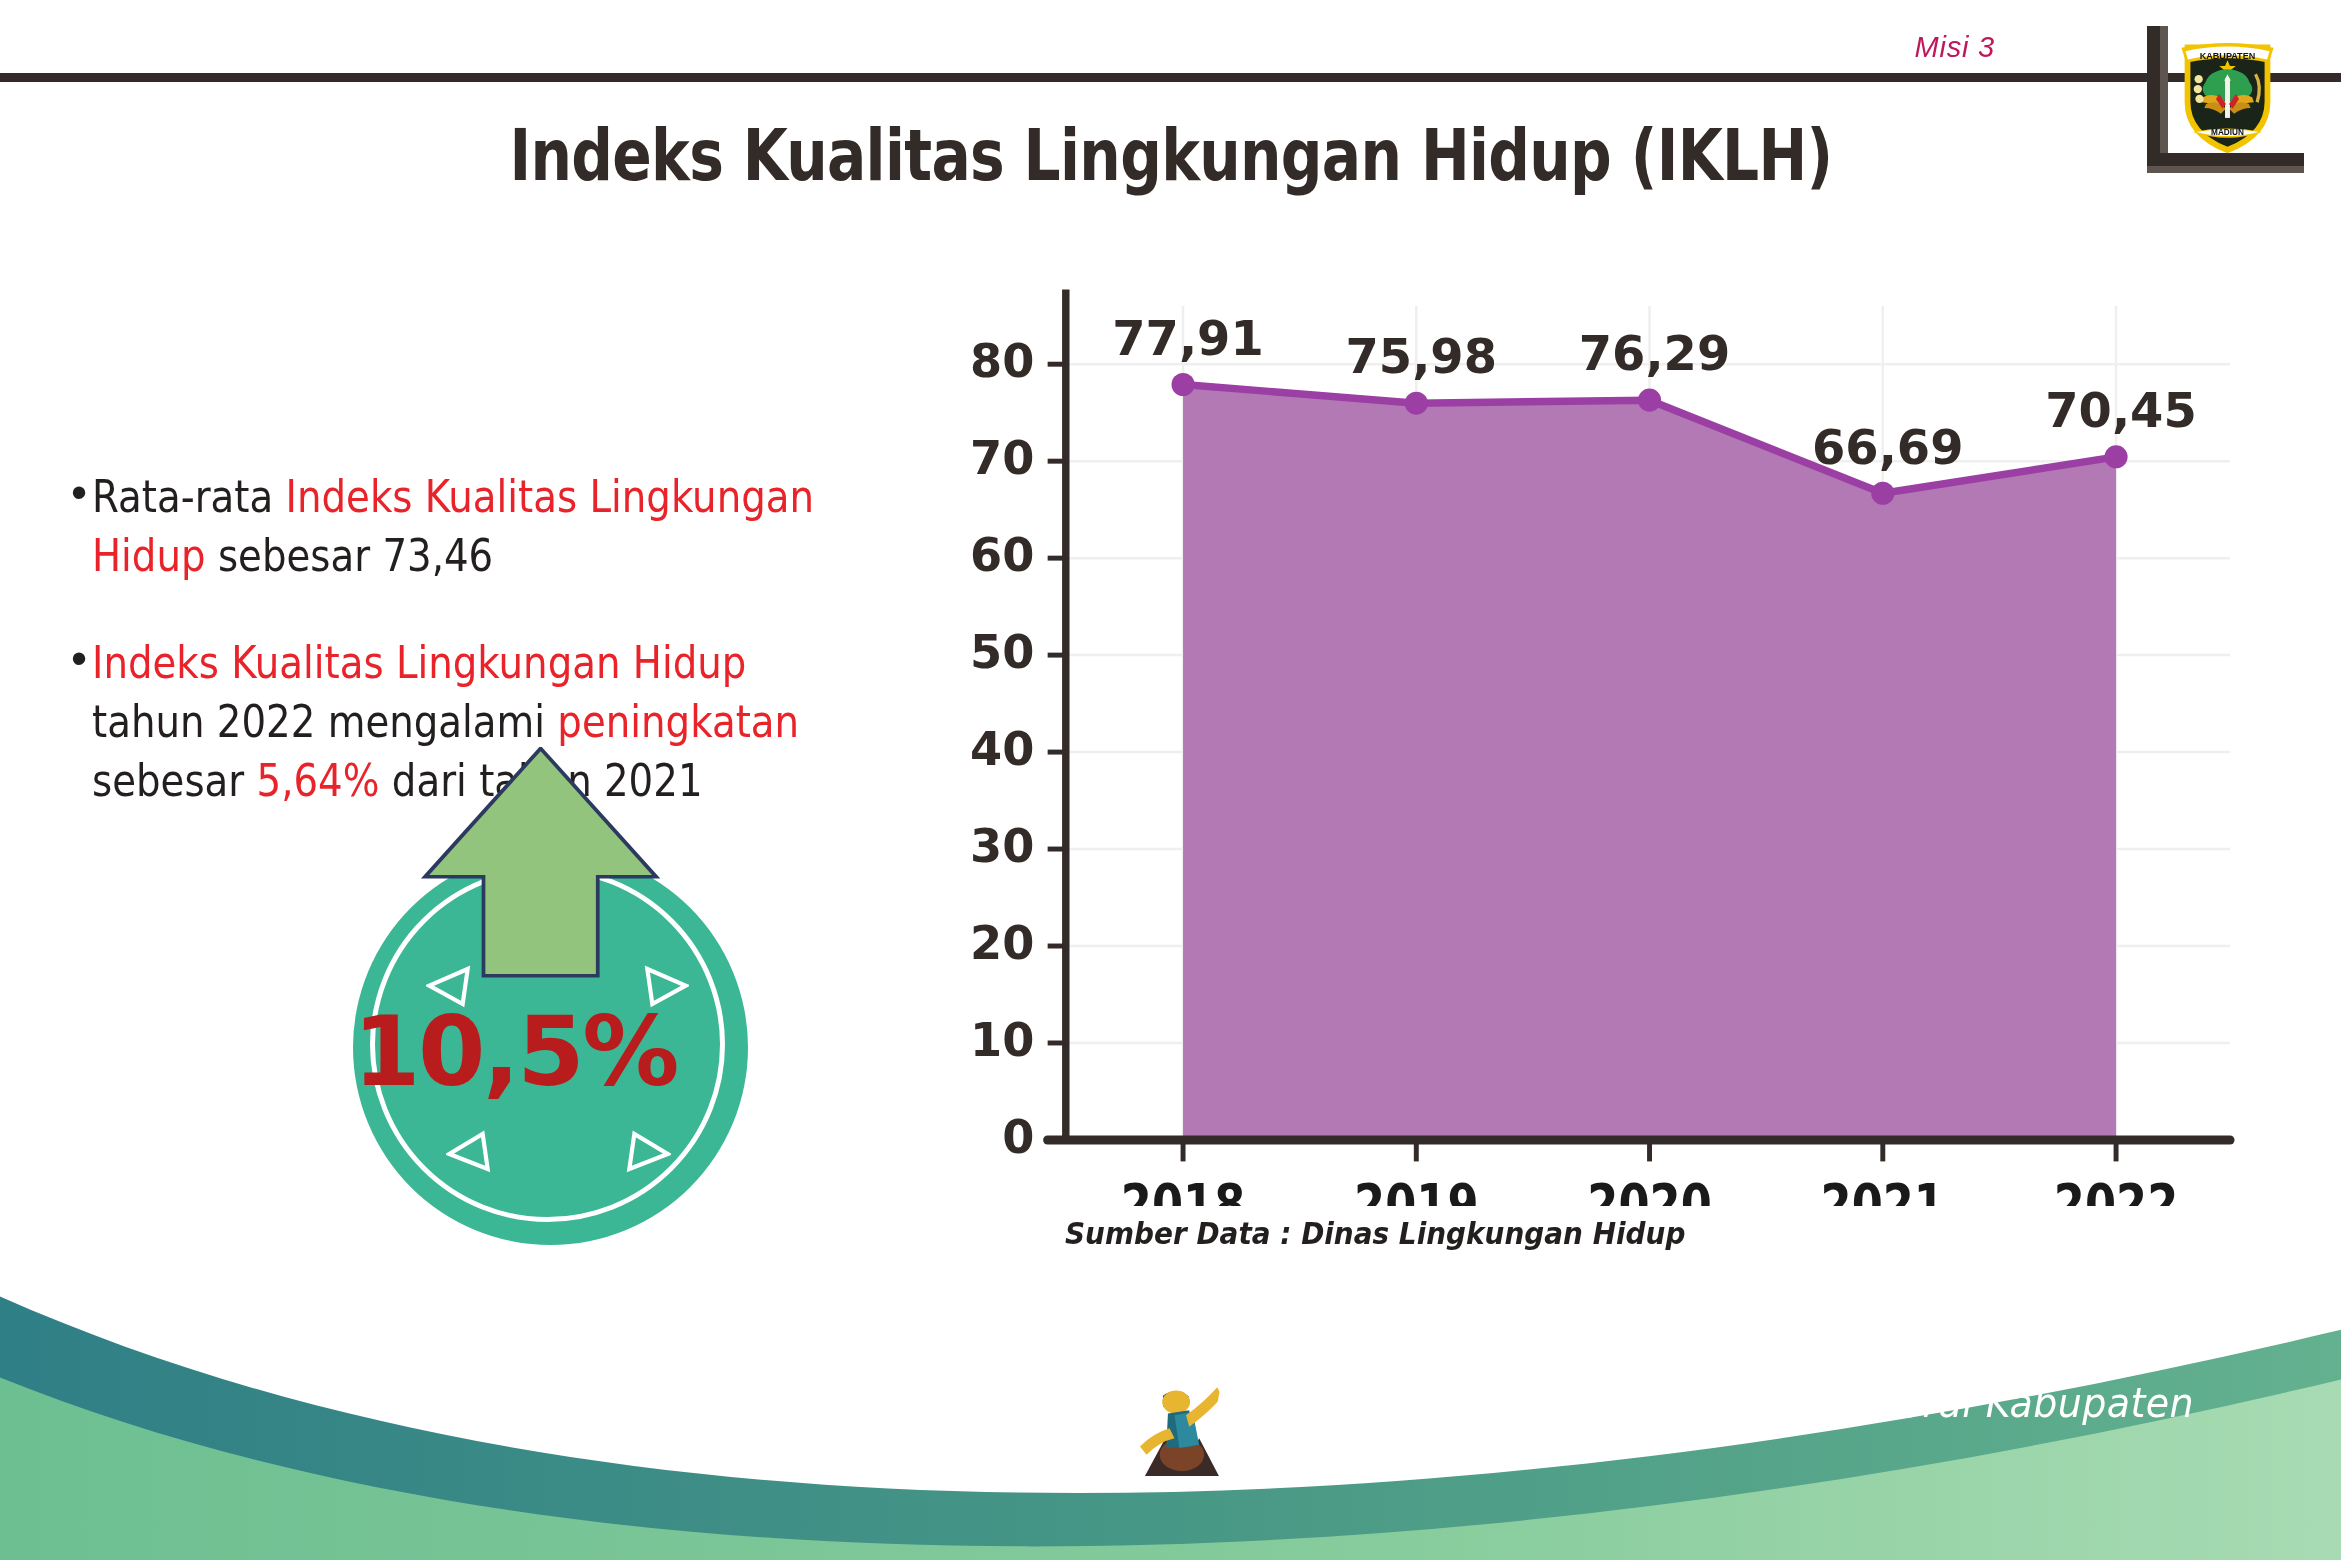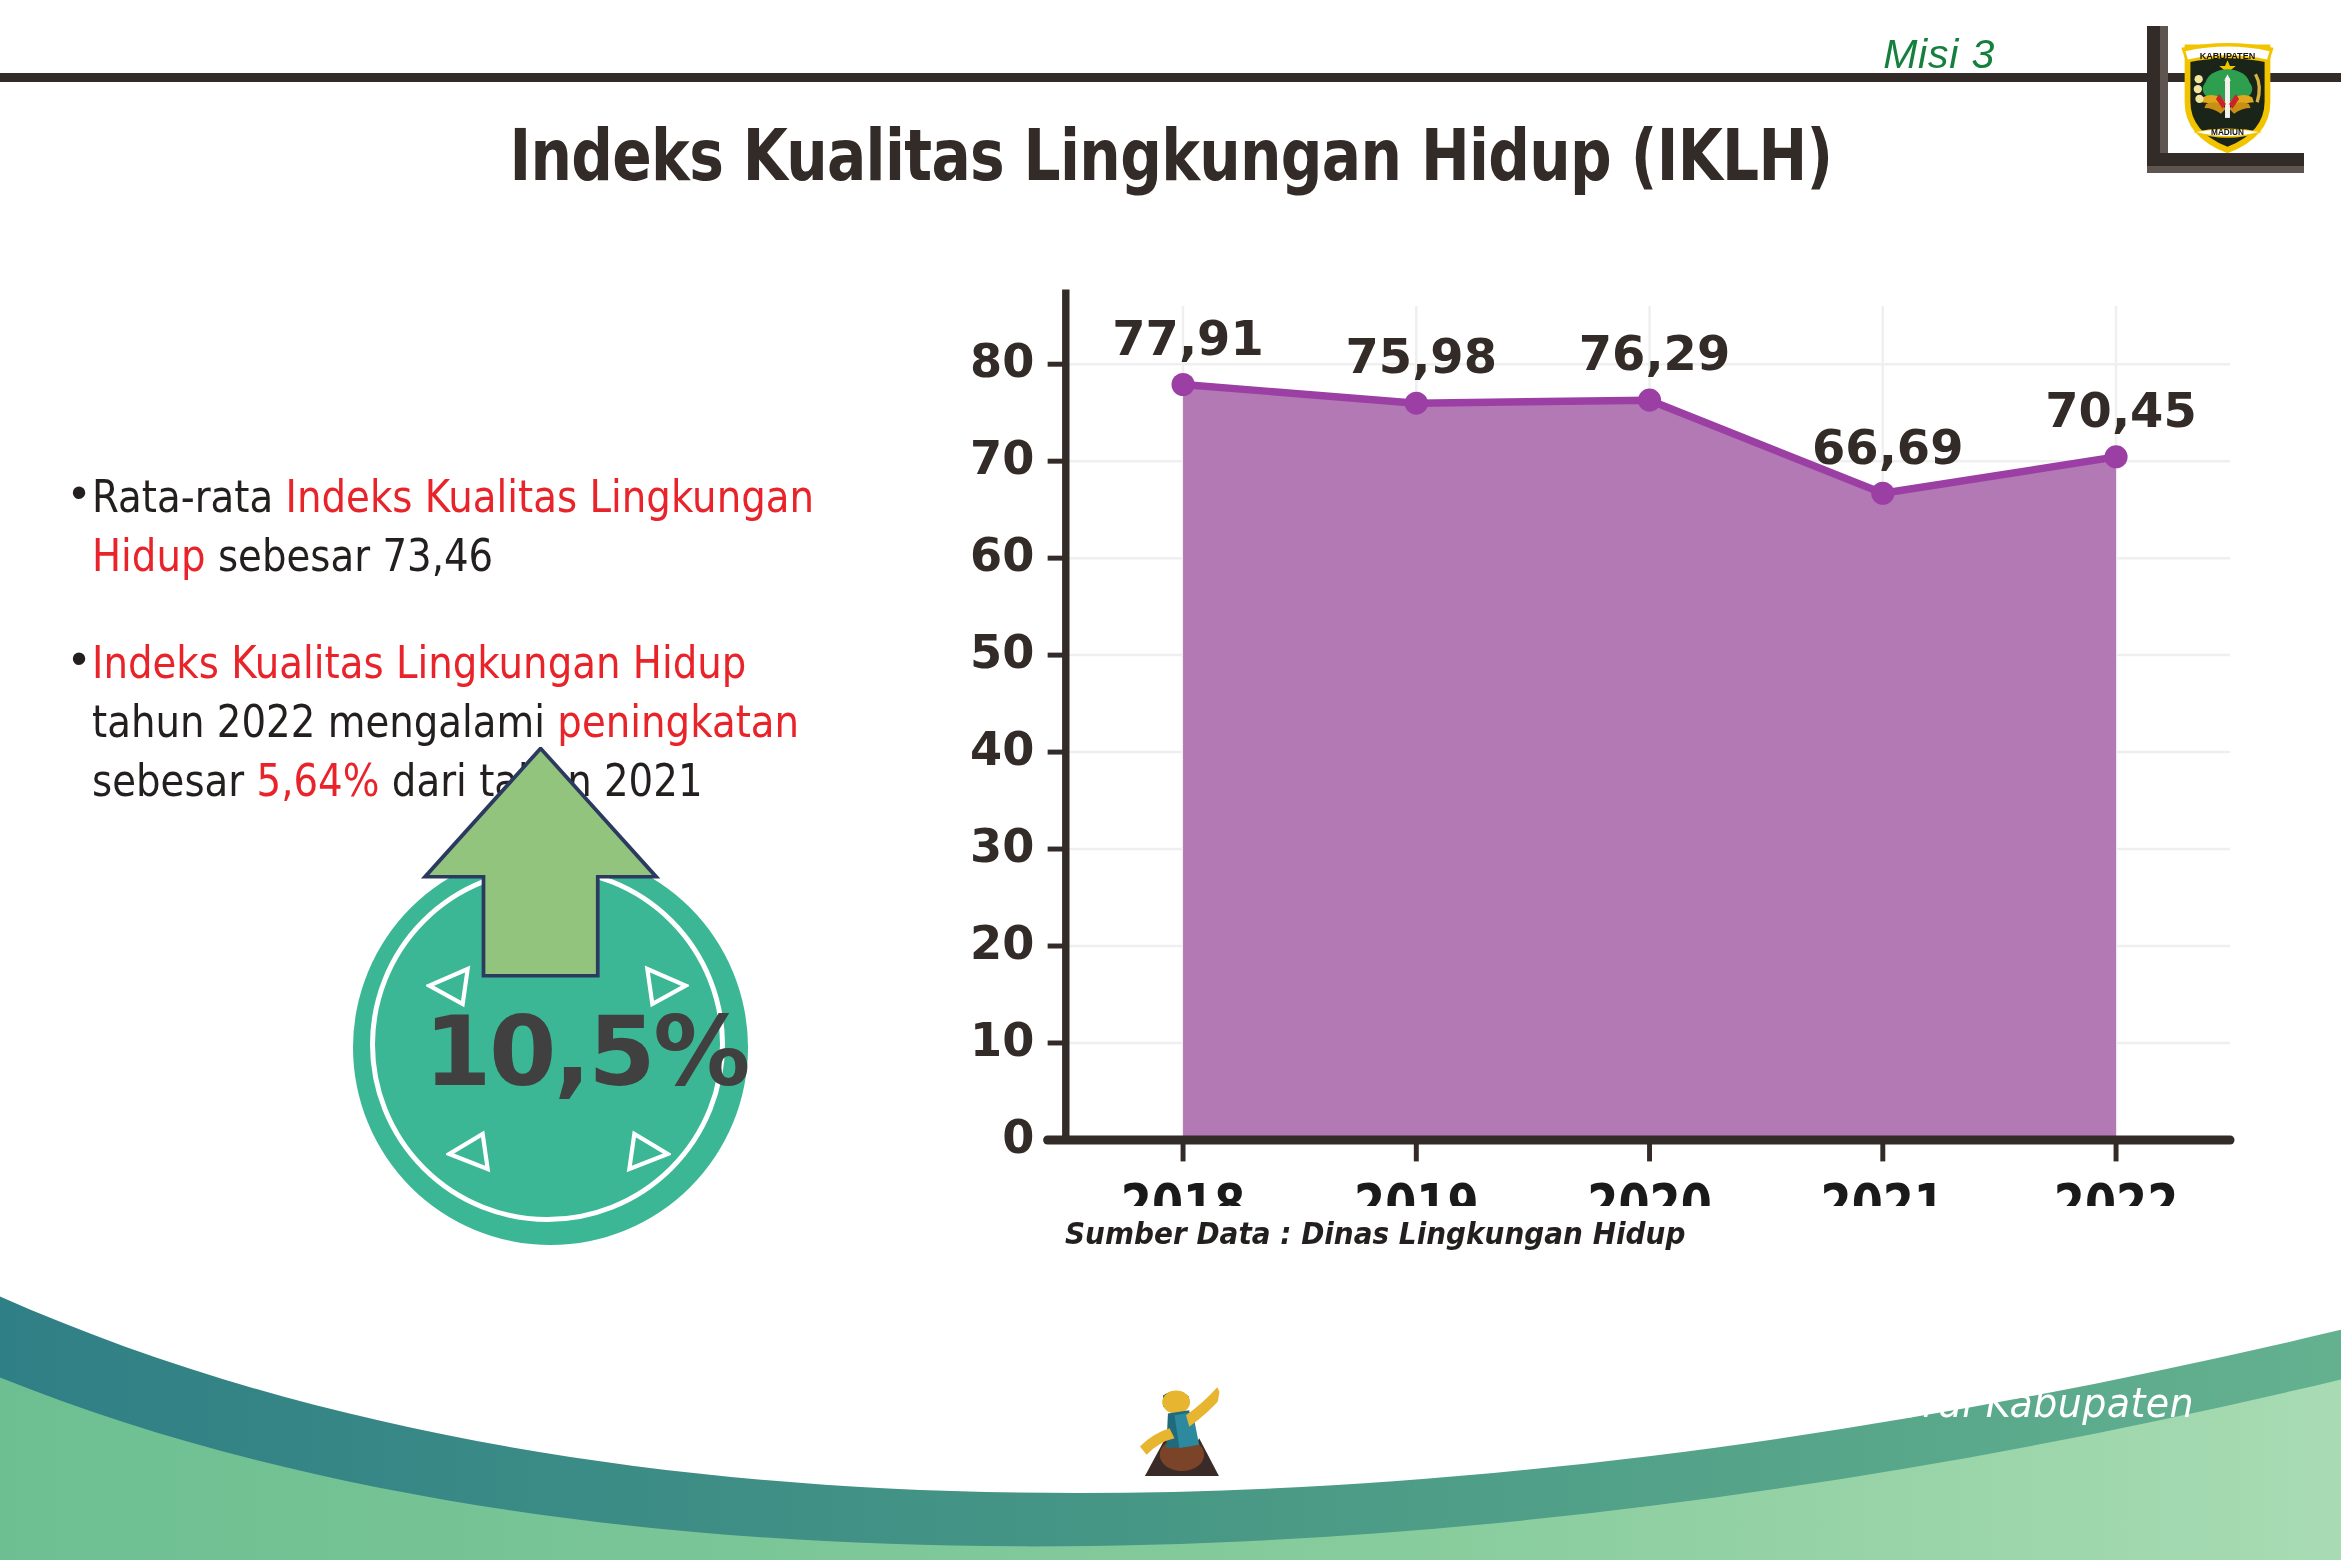--- a/index.html
+++ b/index.html
@@ -3,21 +3,21 @@
 <meta charset="utf-8">
 <style>
   html,body{margin:0;padding:0;background:#fff;}
   body{width:2342px;height:1561px;position:relative;overflow:hidden;
        font-family:"Liberation Sans",sans-serif;}
 
   
   .header-rule{position:absolute;left:0;top:73px;width:2342px;height:9px;
                background:#332b28;}
   .misi-label{position:absolute;right:347px;top:31px;font-style:italic;
-              font-size:41px;color:#15803d;font-family:"Liberation Sans",sans-serif;
+              font-size:29px;color:#be185d;font-family:"Liberation Sans",sans-serif;
               letter-spacing:0.8px;}
 
   
   .logo-bracket{position:absolute;left:2147px;top:26px;width:195px;height:140px;}
   .bracket-v{position:absolute;left:0;top:0;width:13.2px;height:140px;background:#332b28;}
   .bracket-v:after{content:"";position:absolute;left:13.2px;top:0;width:7.4px;height:140px;
                    background:#5e5551;}
   .bracket-h{position:absolute;left:0;bottom:0;width:157px;height:13.2px;background:#332b28;}
   .bracket-h:after{content:"";position:absolute;left:0;top:13.2px;width:157px;height:6.6px;
                    background:#5e5551;}
@@ -38,23 +38,23 @@
                color:#231f1e;font-weight:500;transform:scaleX(0.88);
                transform-origin:left center;}
   .red{color:#e8242a;}
 
   
   .badge-wrap{position:absolute;left:330px;top:747px;width:413px;height:429px;}
   .badge-circle{position:absolute;left:23px;top:103px;width:395px;height:395px;
                 border-radius:50%;background:#3cb795;}
   .badge-ring{position:absolute;left:40px;top:120px;width:355px;height:355px;
               border-radius:50%;border:5.8px solid #ffffff;box-sizing:border-box;}
-  .badge-value{position:absolute;left:23px;top:248px;width:395px;text-align:right;
+  .badge-value{position:absolute;left:23px;top:248px;width:395px;text-align:left;
                font-family:"DejaVu Sans",sans-serif;font-weight:bold;
-               font-size:97px;color:#404040;letter-spacing:-2.5px;}
+               font-size:97px;color:#b91c1c;letter-spacing:-2.5px;}
   .badge-arrow{position:absolute;left:0;top:0;width:413px;height:429px;}
   .badge-tri{position:absolute;width:45px;height:45px;}
 
   
   .chart{position:absolute;left:950px;top:273px;width:1338px;height:933px;}
   .chart-caption{position:absolute;left:1065px;top:1216px;
                  font-family:"DejaVu Sans",sans-serif;font-style:italic;
                  font-weight:bold;font-size:30px;color:#231f1e;
                  transform:scaleX(0.93);transform-origin:left center;}
 

